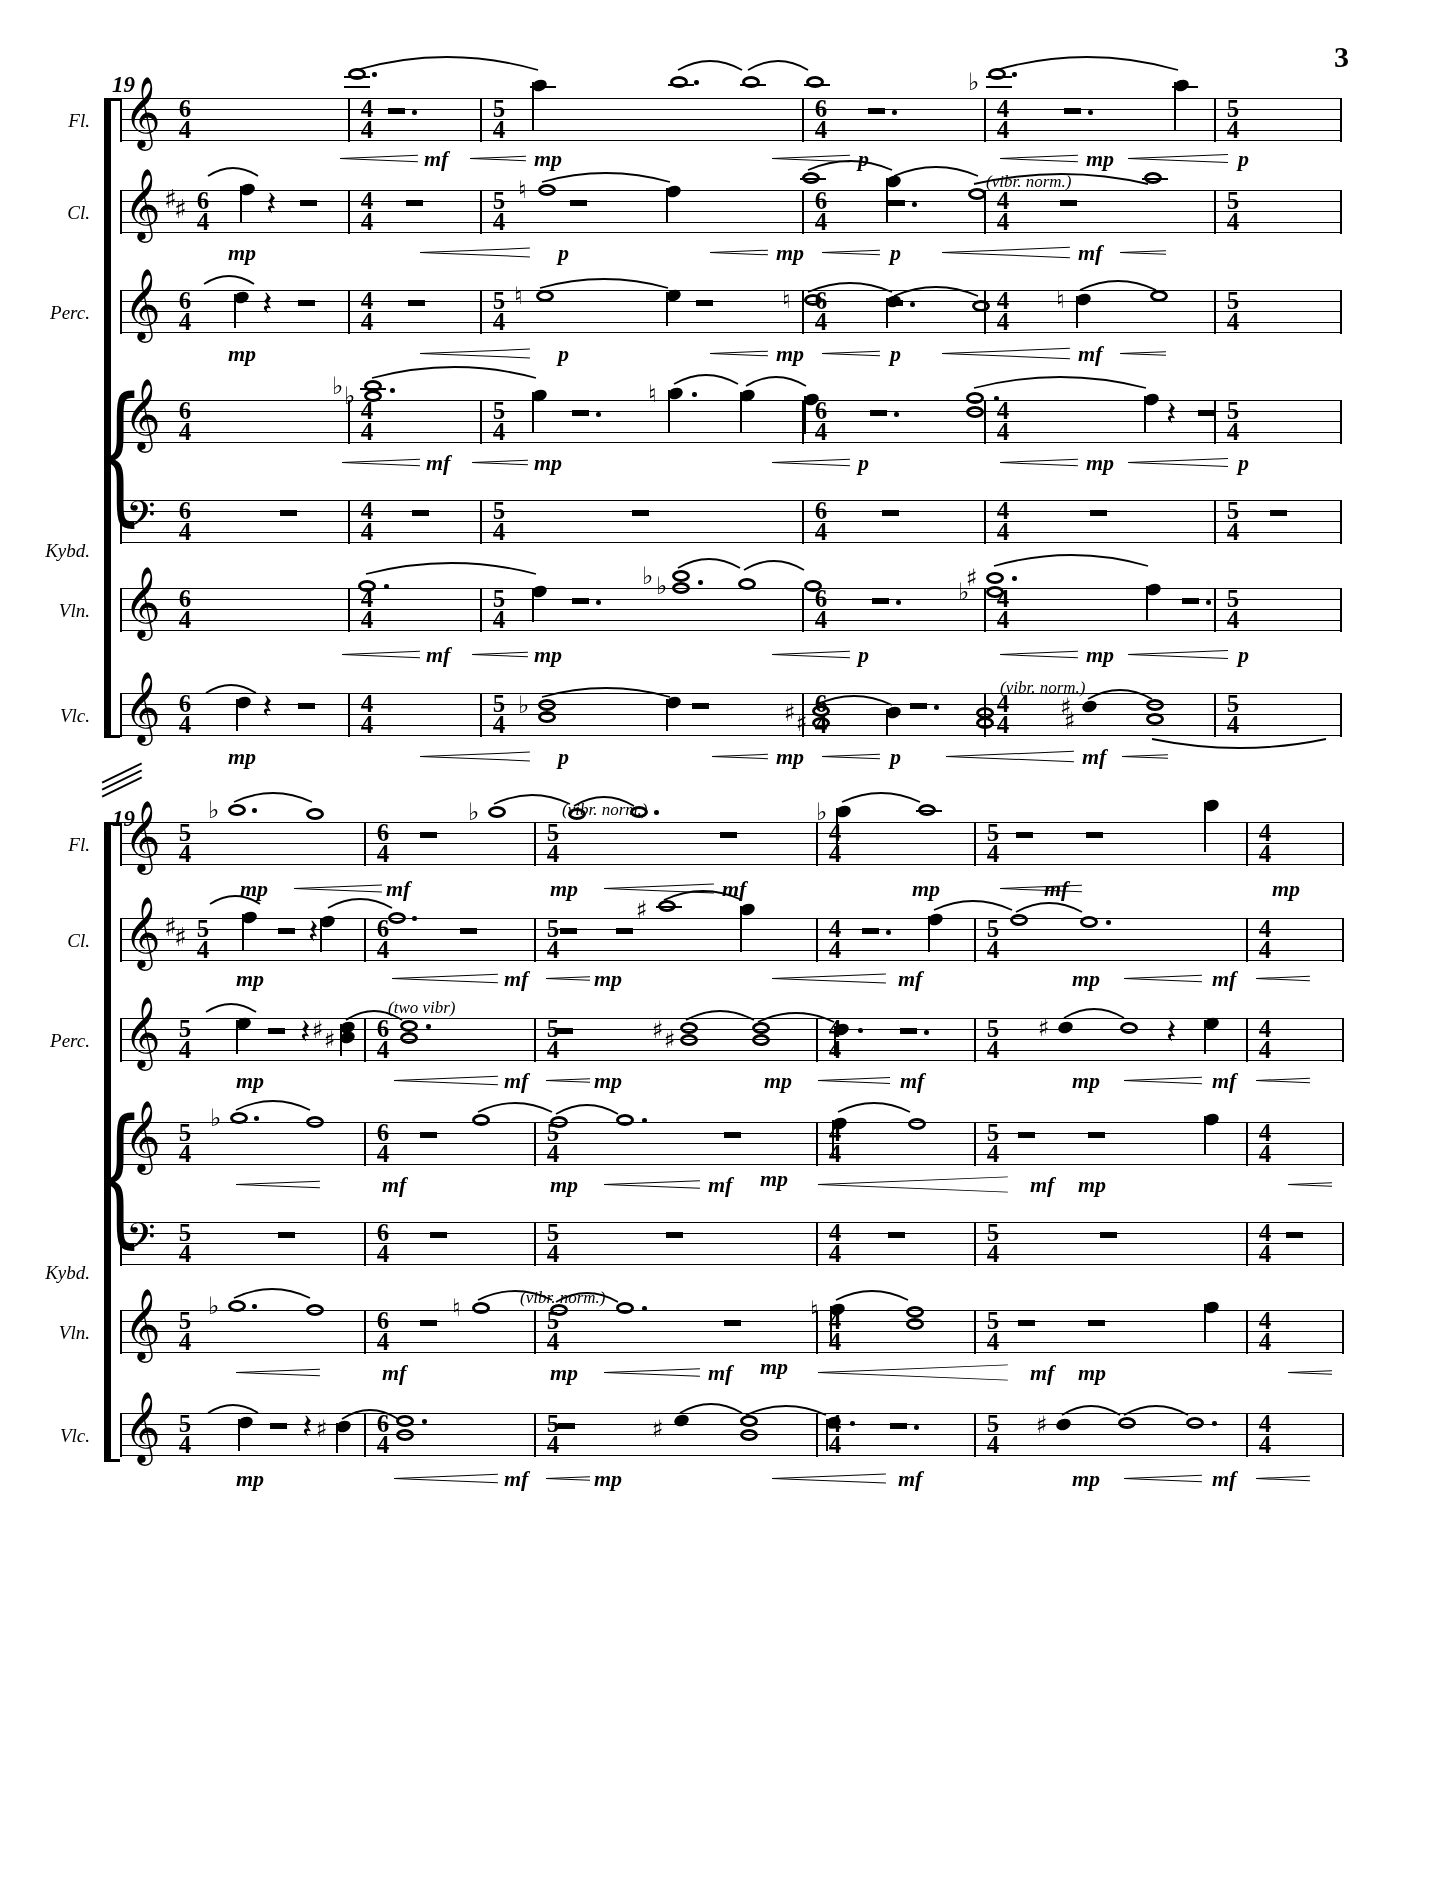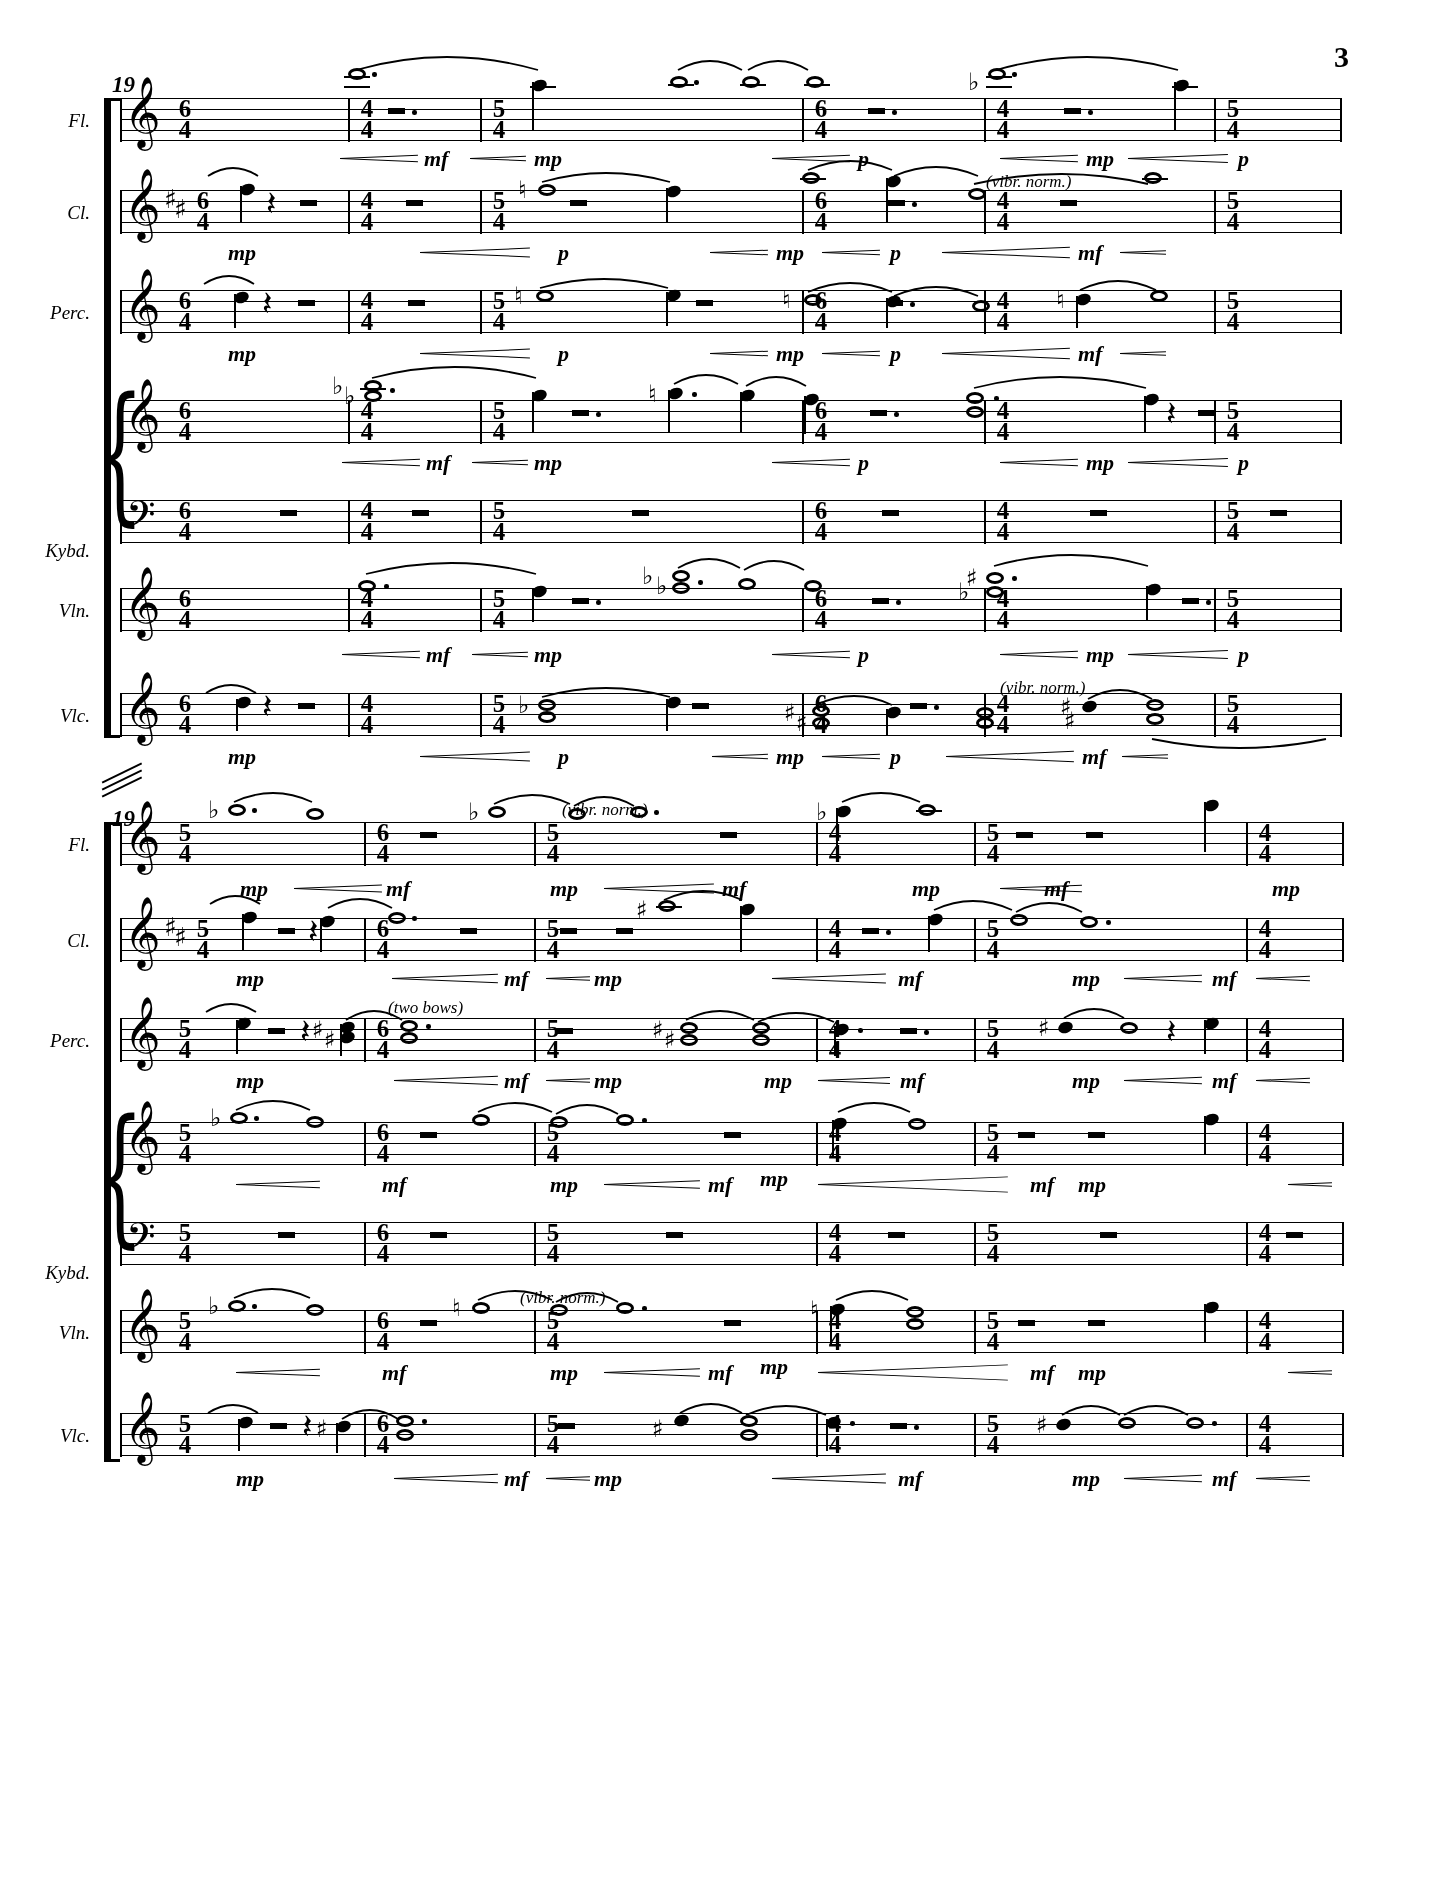--- a/index.html
+++ b/index.html
@@ -1250,21 +1250,21 @@
       <svg class="tie" style="left:564px; top:-14px;" width="74" height="22">
           <path d="M2,16 Q36,-2 70,16" fill="none" stroke="#000" stroke-width="1.8"></path>
         </svg>
       <svg class="tie" style="left:636px; top:-12px;" width="82" height="22">
           <path d="M2,16 Q40,-2 78,16" fill="none" stroke="#000" stroke-width="1.8"></path>
         </svg>
       <svg class="tie" style="left:942px; top:-16px;" width="66" height="22">
           <path d="M2,16 Q32,-2 62,16" fill="none" stroke="#000" stroke-width="1.8"></path>
         </svg>
     </div>
-    <div class="annot" style="left:388px; top:998px;">(two bows)</div>
+    <div class="annot" style="left:388px; top:998px;">(two vibr)</div>
 
     <div class="dyn" style="left:236px; top:1068px;">mp</div>
     <div class="hairpin cresc" style="left:394px; top:1074px; width:104px;">
         <i></i>
         <i></i>
       </div>
     <div class="dyn" style="left:504px; top:1068px;">mf</div>
     <div class="hairpin dim" style="left:546px; top:1074px; width:44px;">
         <i></i>
         <i></i>

